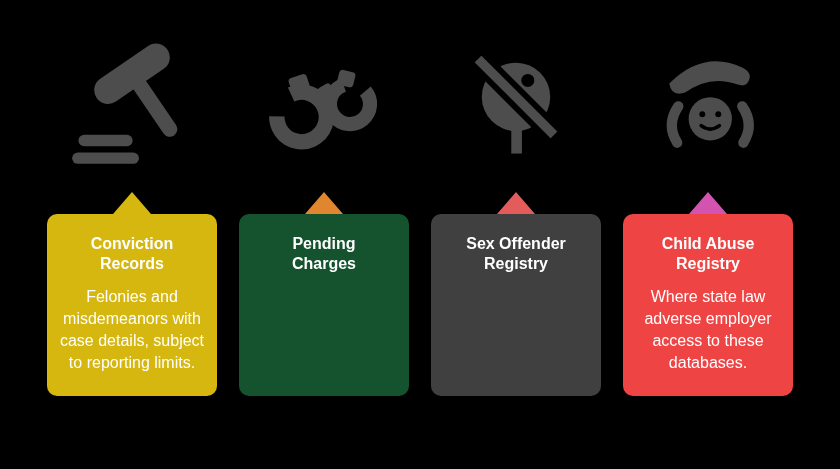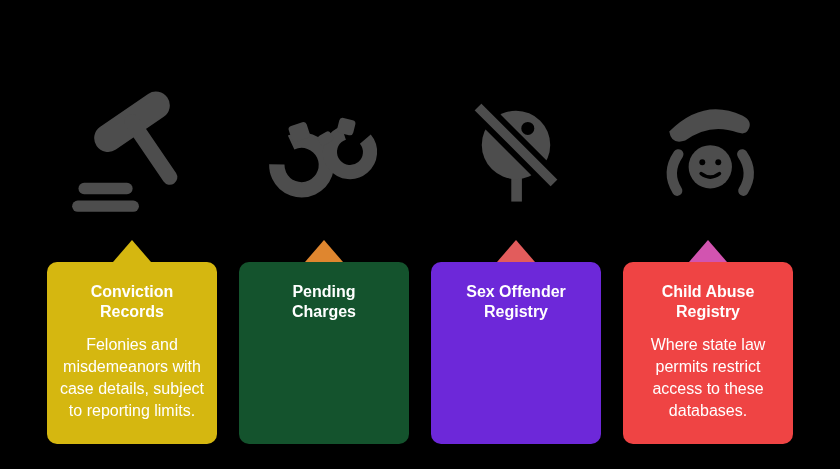--- a/index.html
+++ b/index.html
@@ -12,21 +12,21 @@
     font-family: "Liberation Sans", sans-serif;
   }
   .infographic {
     width: 840px;
     height: 469px;
     display: flex;
     justify-content: center;
     align-items: flex-start;
     gap: 22px;
     box-sizing: border-box;
-    padding-top: 76px;
+    padding-top: 28px;
   }
   .col {
     width: 170px;
     display: flex;
     flex-direction: column;
     align-items: center;
   }
   .icon-area {
     height: 152px;
     display: flex;
@@ -110,21 +110,21 @@
   <div class="col">
     <div class="icon-area">
       <svg width="118" height="118" viewBox="0 0 100 100" aria-hidden="true">
         <rect x="46" y="64" width="9" height="28" fill="#4d4d4d"></rect>
         <circle cx="50" cy="44" r="29" fill="#4d4d4d"></circle>
         <circle cx="60" cy="30" r="5.5" fill="#000000"></circle>
         <rect x="2" y="37.5" width="96" height="13" rx="2" fill="#4d4d4d" stroke="#000000" stroke-width="5" transform="rotate(45 50 44)"></rect>
       </svg>
     </div>
     <div class="pointer" style="border-bottom-color: rgb(226, 92, 92);"></div>
-    <div class="card" style="background-color: #6d28d9;">
+    <div class="card" style="background-color: #404040;">
       <h3 class="card-title">Sex Offender Registry</h3>
     </div>
   </div>
 
   <div class="col">
     <div class="icon-area">
       <svg width="114" height="114" viewBox="0 0 100 100" aria-hidden="true">
         <g fill="#4d4d4d">
           <path d="M16 32 Q46 2 80 18 Q90 23 85 31 Q83 35 76 33 Q52 24 30 40 Q18 44 16 32 Z"></path>
           <circle cx="52" cy="63" r="19"></circle>
@@ -136,17 +136,17 @@
         <g fill="#000000">
           <circle cx="45" cy="59" r="2.6"></circle>
           <circle cx="59" cy="59" r="2.6"></circle>
         </g>
         <path d="M44 69 Q52 75 60 69" stroke="#000000" stroke-width="3.2" fill="none" stroke-linecap="round"></path>
       </svg>
     </div>
     <div class="pointer" style="border-bottom-color: rgb(210, 84, 176);"></div>
     <div class="card" style="background-color: #ef4444;">
       <h3 class="card-title">Child Abuse Registry</h3>
-      <p class="card-body">Where state law permits restrict access to these databases.</p>
+      <p class="card-body">Where state law adverse employer access to these databases.</p>
     </div>
   </div>
 
 </div>
 
 </body></html>

